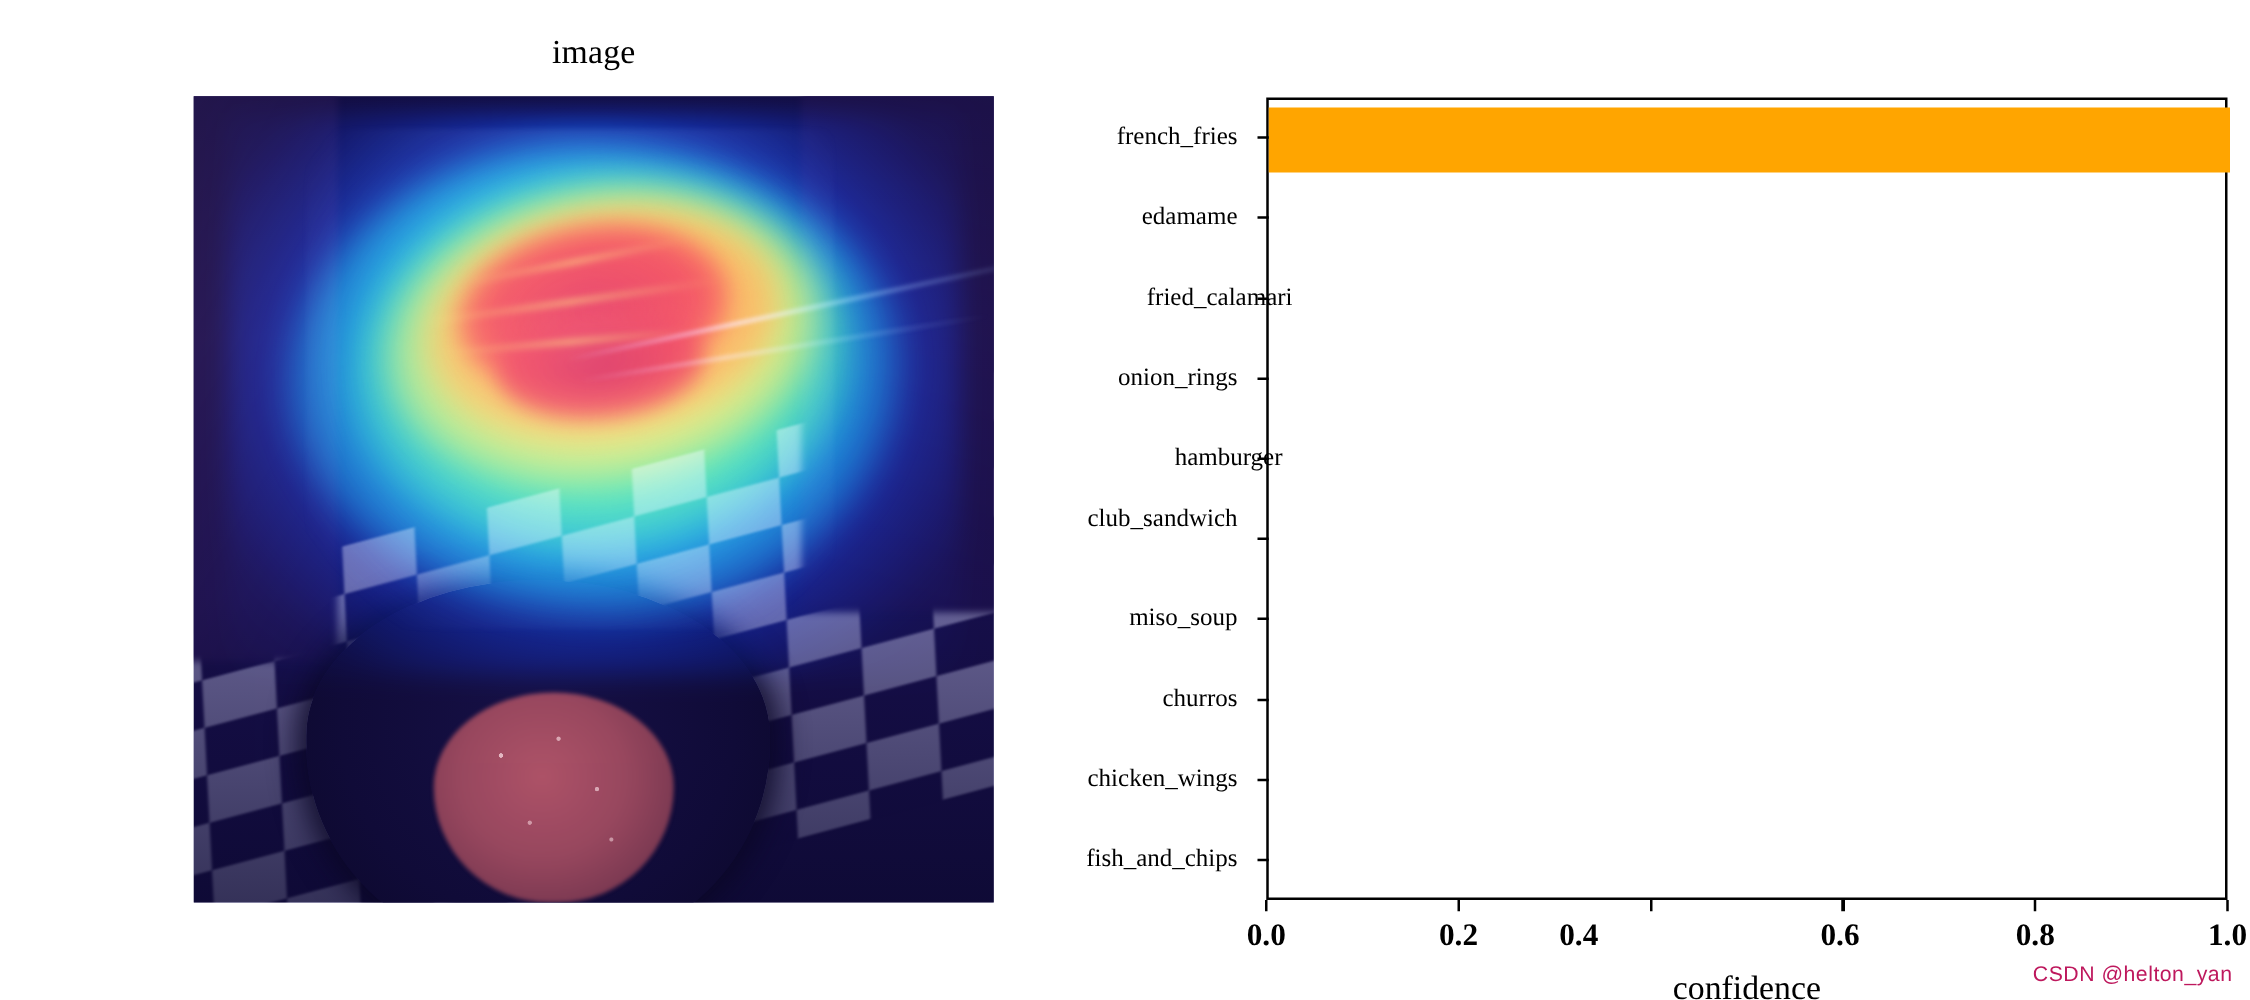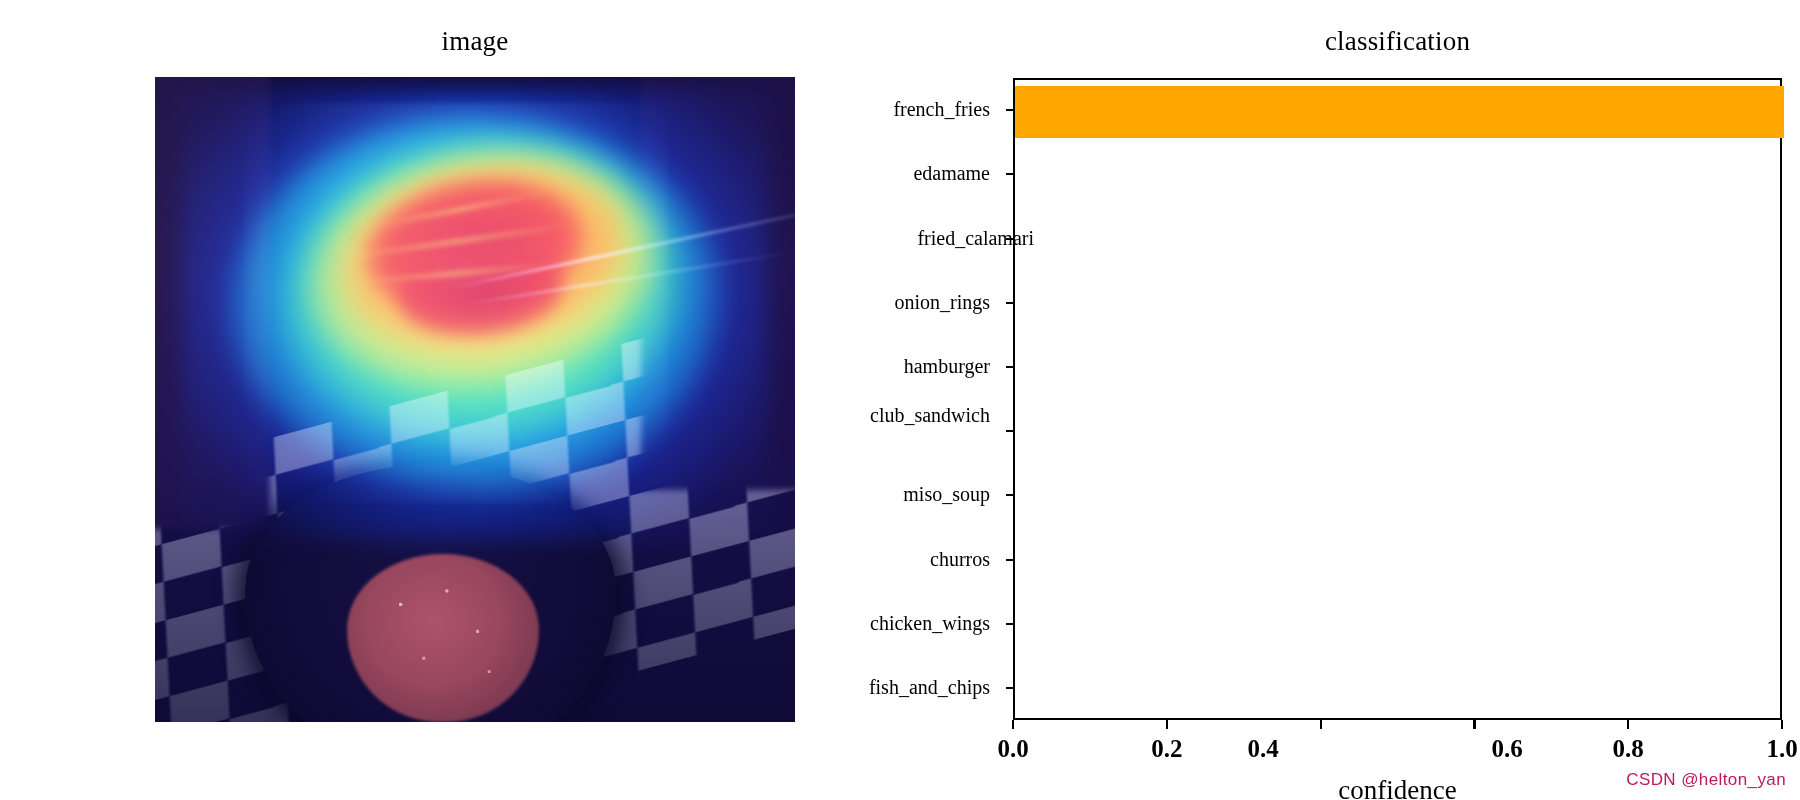--- a/index.html
+++ b/index.html
@@ -329,59 +329,58 @@
         <div class="cam-cyan"></div>
         <div class="cam-green"></div>
         <div class="cam-yellow"></div>
         <div class="cam-orange"></div>
         <div class="cam-red"></div>
         <div class="cam-red2"></div>
       </div>
     </div>
   </div>
 
-  <div id="classification-title">classification</div>
 
   <div id="axes">
     <div id="bars">
         <div class="bar" style="left: 0px; top: 6.42px; width: 769px; height: 51.36px; background: rgb(255, 165, 0);"></div>
       </div>
   </div>
 
   <div id="yticks">
       <div class="ytick-mark" style="top: 109.1px;"></div>
       <div class="ytick-row" style="top: 97.1px;">french_fries</div>
       <div class="ytick-mark" style="top: 173.3px;"></div>
       <div class="ytick-row" style="top: 161.3px;">edamame</div>
       <div class="ytick-mark" style="top: 237.5px;"></div>
       <div class="ytick-row" style="top: 225.5px; margin-left: 44px;">fried_calamari</div>
       <div class="ytick-mark" style="top: 301.7px;"></div>
       <div class="ytick-row" style="top: 289.7px;">onion_rings</div>
       <div class="ytick-mark" style="top: 365.9px;"></div>
-      <div class="ytick-row" style="top: 353.9px;">hamburger</div>
+      <div class="ytick-row" style="top: 353.9px; margin-left: 36px;">hamburger</div>
       <div class="ytick-mark" style="top: 430.1px;"></div>
       <div class="ytick-row" style="top: 403px; font-family: Liberation Serif, serif;">club_sandwich</div>
       <div class="ytick-mark" style="top: 494.3px;"></div>
       <div class="ytick-row" style="top: 482.3px;">miso_soup</div>
       <div class="ytick-mark" style="top: 558.5px;"></div>
       <div class="ytick-row" style="top: 546.5px;">churros</div>
       <div class="ytick-mark" style="top: 622.7px;"></div>
       <div class="ytick-row" style="top: 610.7px;">chicken_wings</div>
       <div class="ytick-mark" style="top: 686.9px;"></div>
       <div class="ytick-row" style="top: 674.9px;">fish_and_chips</div>
     </div>
   <div id="xticks">
       <div class="xtick-mark" style="left: 1012px;"></div>
       <div class="xtick-row" style="left: 968px;">0.0</div>
       <div class="xtick-mark" style="left: 1165.8px;"></div>
       <div class="xtick-row" style="left: 1121.8px;">0.2</div>
       <div class="xtick-mark" style="left: 1319.6px;"></div>
       <div class="xtick-row" style="left: 1218px;">0.4</div>
       <div class="xtick-mark" style="left: 1473.4px;"></div>
-      <div class="xtick-row" style="left: 1462px;">0.6</div>
+      <div class="xtick-row" style="left: 1427px;">0.6</div>
       <div class="xtick-mark" style="left: 1627.2px;"></div>
       <div class="xtick-row" style="left: 1583.2px;">0.8</div>
       <div class="xtick-mark" style="left: 1781px;"></div>
       <div class="xtick-row" style="left: 1737px;">1.0</div>
     </div>
 
   <div id="xlabel">confidence</div>
 
   <div id="watermark">CSDN @helton_yan</div>
 </div>

